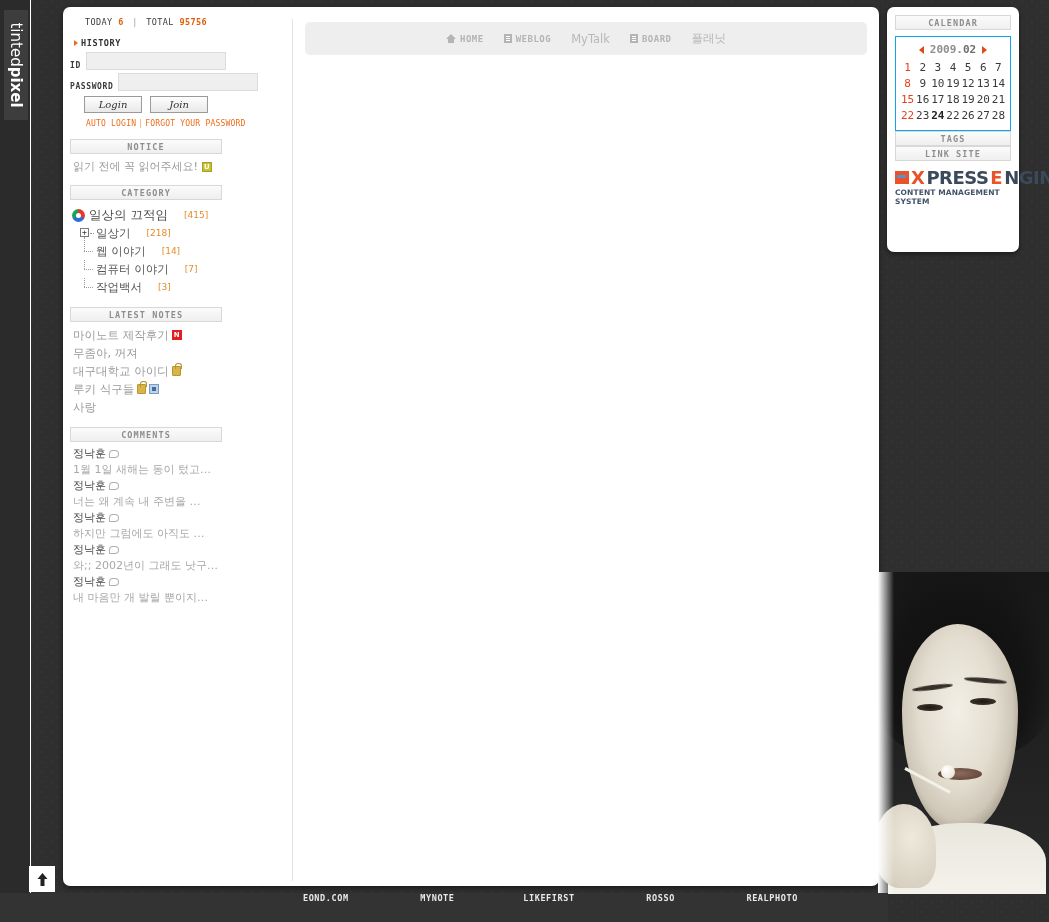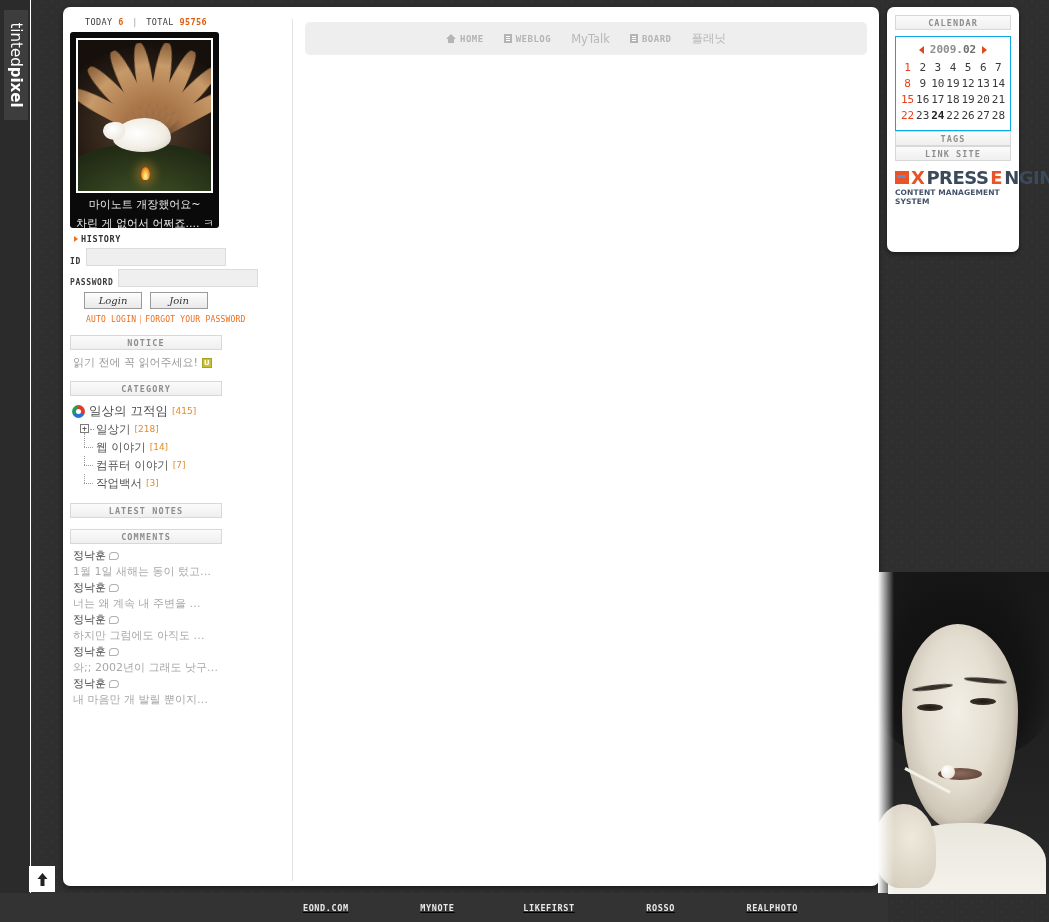--- a/index.html
+++ b/index.html
@@ -233,21 +233,21 @@
     border: 1px solid #a8a023;
     color: #ffffff;
     font-size: 7px; font-weight: bold;
     text-align: center; line-height: 9px;
     font-family: "DejaVu Sans", sans-serif;
   }
 
   
   .cattree { padding: 6px 0 0 2px; }
   .cat-row { display: flex; align-items: center; height: 18px; font-size: 11.5px; color: #555; }
-  .cat-row .count { color: #e58b2a; font-size: 9px; margin-left: 4px; }
+  .cat-row .count { color: #e58b2a; font-size: 9px; margin-left: 16px; }
   .cat-root .name { color: #4a4a4a; font-size: 12.5px; }
   .dot-icon {
     width: 13px; height: 13px; margin-right: 4px;
     border-radius: 50%;
     background:
       conic-gradient(#e23a2a 0deg 120deg, #2a6fd6 120deg 240deg, #1fa05a 240deg 360deg);
     position: relative; flex: none;
   }
   .dot-icon:after {
     content: ""; position: absolute; left: 4px; top: 4px;
@@ -499,21 +499,21 @@
   .ph-fade-left {
     position: absolute; left: 0; top: 0; width: 16px; height: 100%;
     background: linear-gradient(to right, #ffffff 0%, rgba(255,255,255,0) 100%);
   }
 
   
   #bottombar {
     position: absolute; left: 0; top: 893px;
     width: 888px; height: 29px;
     background: #333333;
-    display: flex; align-items: center; text-decoration: underline;
+    display: flex; 
   }
   #bottombar .spacer { width: 270px; flex: none; }
   .bitem {
     flex: 1; text-align: center;
     font-family: "DejaVu Sans Mono", monospace;
     font-size: 8.5px; font-weight: bold; letter-spacing: 0.6px;
     color: #e8e8e8; cursor: pointer;
   }
   #bottombar .endspacer { width: 60px; flex: none; }
 </style>
@@ -540,38 +540,20 @@
       <div id="sidebar-inner">
 
         <div class="counter">
           <span>TODAY</span>
           <span class="num">6</span>
           <span class="sep">|</span>
           <span>TOTAL</span>
           <span class="num">95756</span>
         </div>
 
-        <div class="banner">
-          <div class="art">
-            <div class="sky"></div>
-            <div class="ray" style="transform:rotate(-62deg)"></div>
-            <div class="ray" style="transform:rotate(-44deg)"></div>
-            <div class="ray" style="transform:rotate(-26deg)"></div>
-            <div class="ray" style="transform:rotate(-9deg)"></div>
-            <div class="ray" style="transform:rotate(9deg)"></div>
-            <div class="ray" style="transform:rotate(26deg)"></div>
-            <div class="ray" style="transform:rotate(44deg)"></div>
-            <div class="ray" style="transform:rotate(62deg)"></div>
-            <div class="ground"></div>
-            <div class="dog"></div>
-            <div class="fire"></div>
-          </div>
-          <div class="cap">마이노트 개장했어요~</div>
-          <div class="cap">차린 게 없어서 어쩌죠.... ㅋ</div>
-        </div>
 
         <div class="history">
           <span class="tri"></span>
           <span>HISTORY</span>
         </div>
 
         <div class="frow">
           <div class="flabel">ID</div>
           <input class="finput" type="text" value="" style="">
         </div>
@@ -618,20 +600,41 @@
             <span class="count">[7]</span>
           </div>
           <div class="cat-row cat-sub">
             <span class="tree-stub last"></span>
             <span>작업백서</span>
             <span class="count">[3]</span>
           </div>
         </div>
 
         <div class="sechead">LATEST NOTES</div>
+        <div class="simple-list">
+          <div class="li">
+            <span>마이노트 제작후기</span>
+            <span class="badge-n">N</span>
+          </div>
+          <div class="li">
+            <span>무좀아, 꺼져</span>
+          </div>
+          <div class="li">
+            <span>대구대학교 아이디</span>
+            <span class="icon-lock"></span>
+          </div>
+          <div class="li">
+            <span>루키 식구들</span>
+            <span class="icon-lock"></span>
+            <span class="icon-img"></span>
+          </div>
+          <div class="li">
+            <span>사랑</span>
+          </div>
+        </div>
 
         <div class="sechead">COMMENTS</div>
         <div class="cmt-list">
           <div>
             <div class="cmt-author">
                 <span>정낙훈</span>
                 <span class="bubble"></span>
               </div>
             <div class="cmt-text">1월 1일 새해는 동이 텄고…</div>
           </div>

